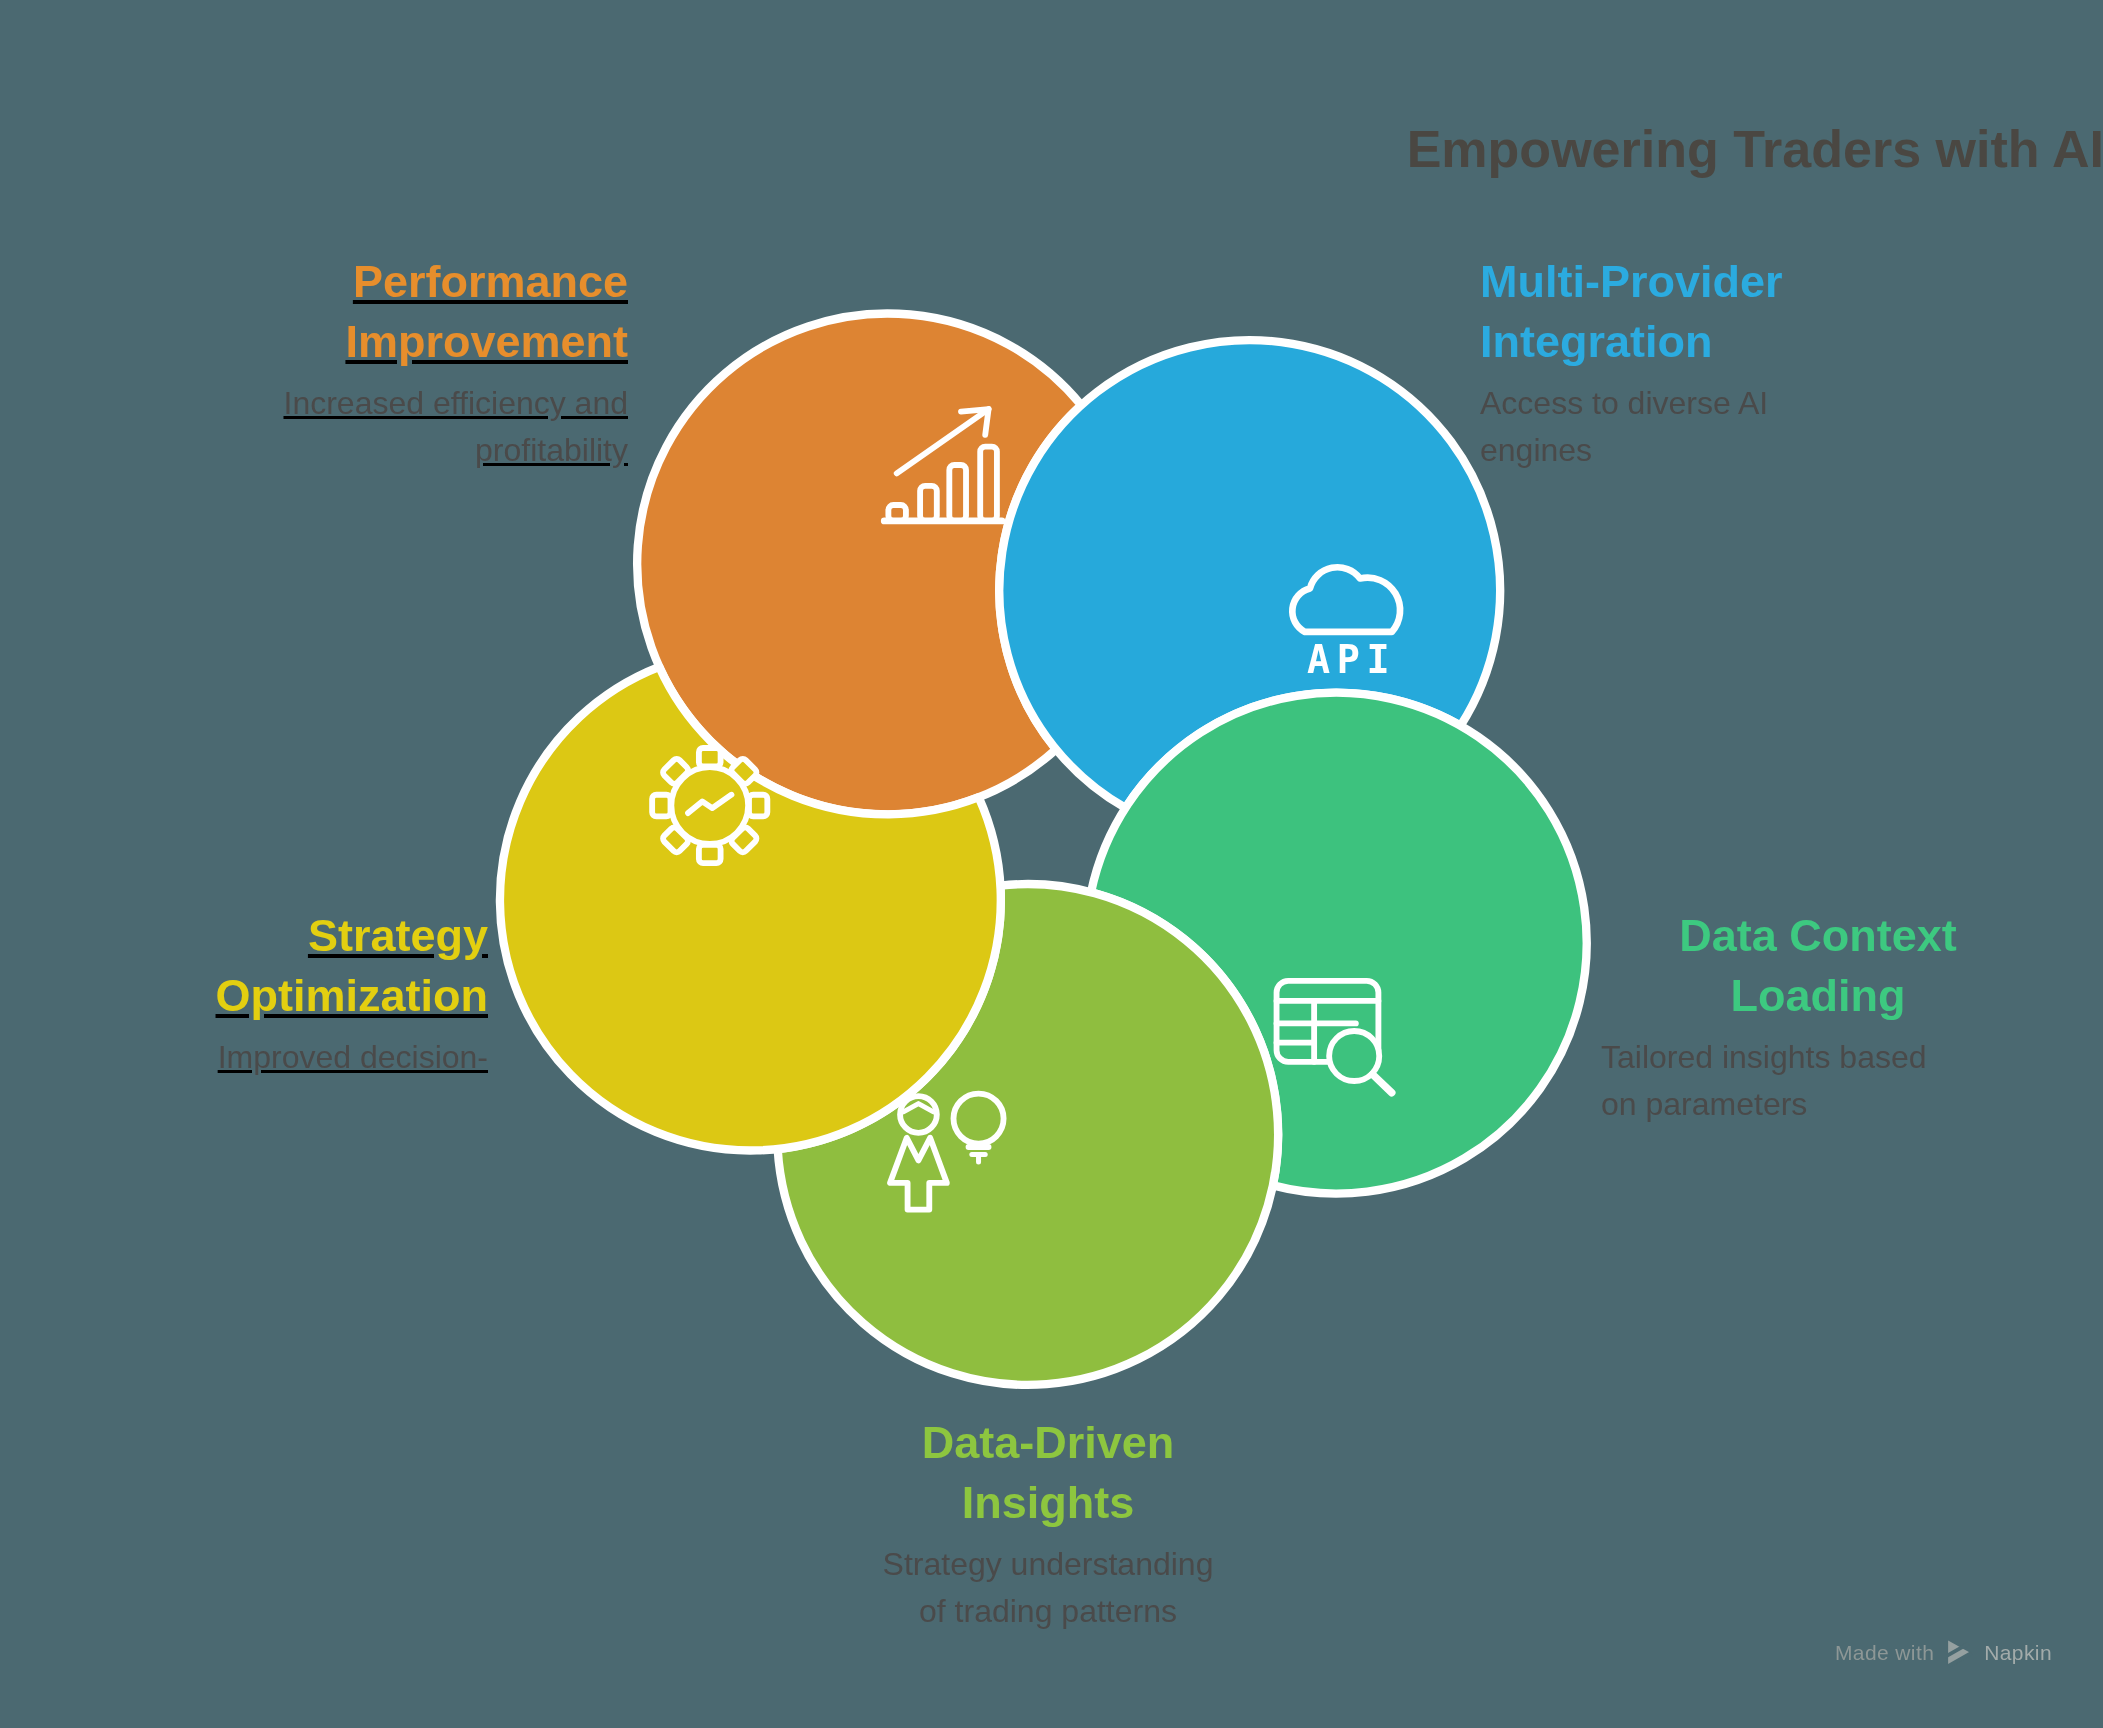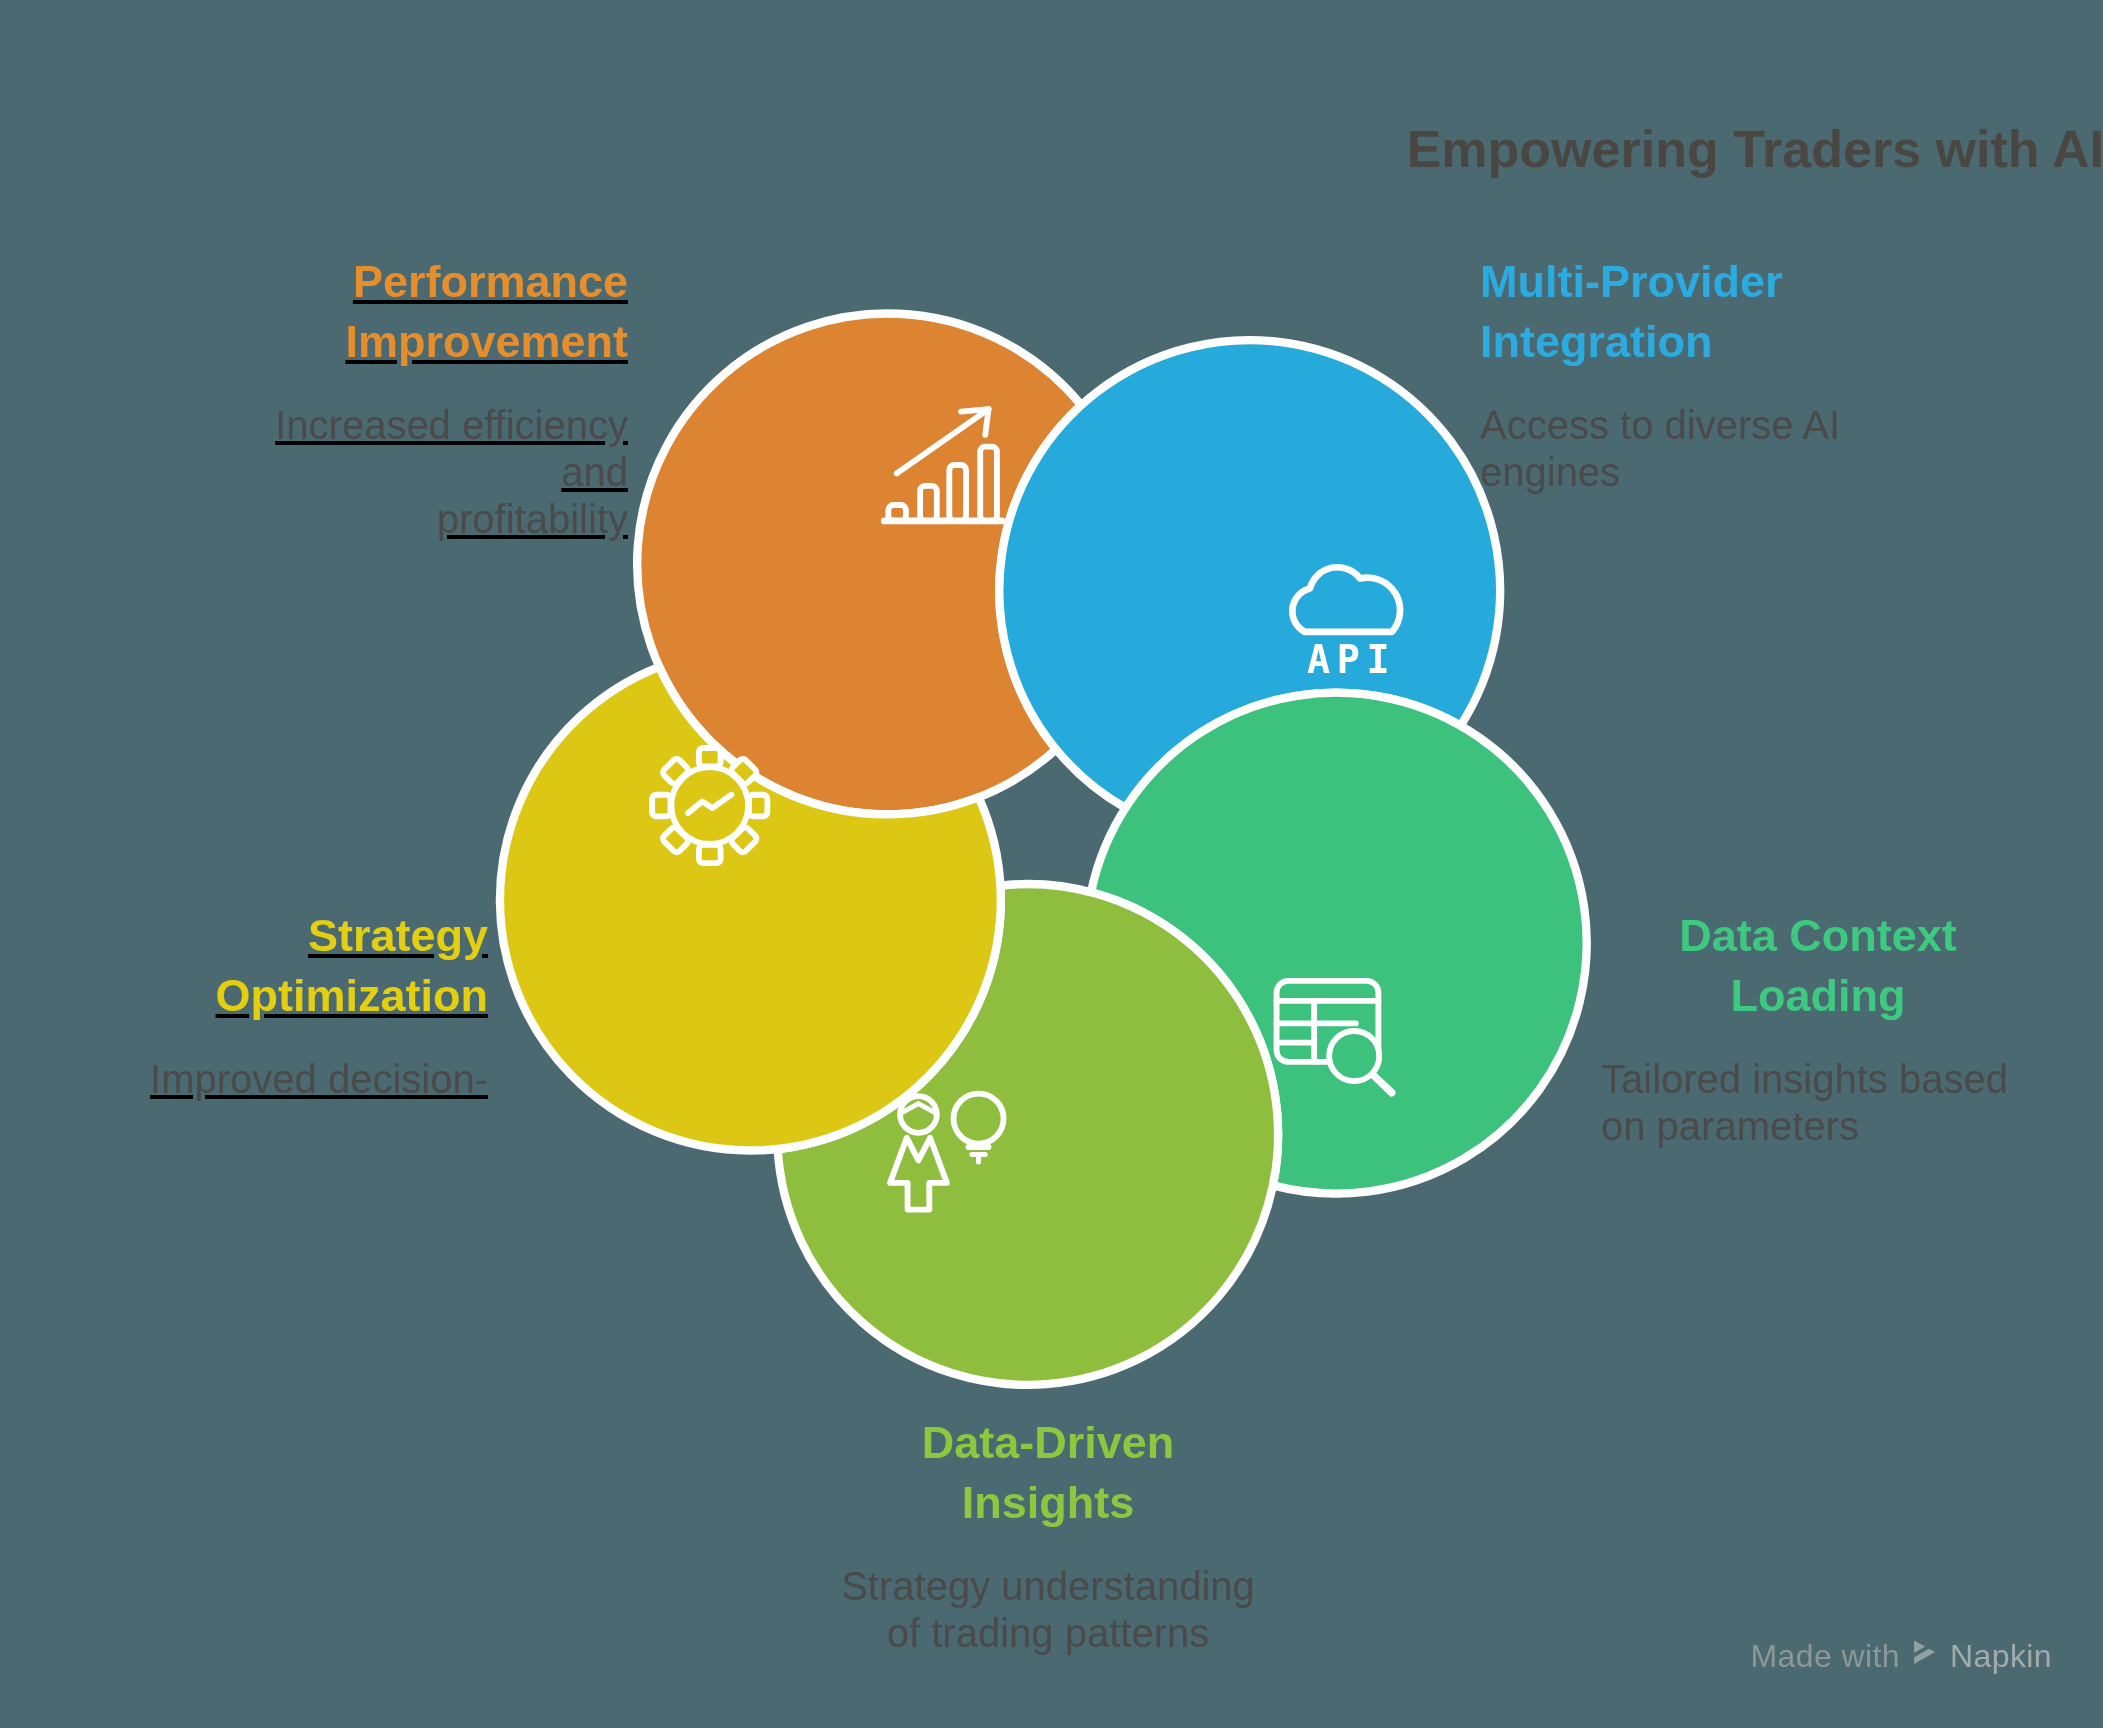--- a/index.html
+++ b/index.html
@@ -14,29 +14,29 @@
     letter-spacing:0px;
   }
   .pinwheel-svg{position:absolute;left:0;top:0;width:2104px;height:1728px;}
   .petal{stroke:#FFFFFF;stroke-width:10;stroke-linejoin:round;}
   .ic{stroke:var(--icon-stroke,#FFFFFF);fill:none;stroke-linecap:round;stroke-linejoin:round;}
   .label{position:absolute;}
   .t-right{text-align:right;text-decoration:underline;}
   .t-left{text-align:left;}
   .t-center{text-align:center;}
   .label-title{font-size:45px;font-weight:700;line-height:60px;}
-  .label-body{margin-top:30px;font-size:40px;line-height:47px;color:var(--body-text,#4A4A4A);}
+  .label-body{margin-top:8px;font-size:32px;line-height:47px;color:var(--body-text,#4A4A4A);}
   .accent-orange{color:var(--accent-orange,#E78E2C);}
   .accent-blue{color:var(--accent-blue,#2BABE0);}
   .accent-green{color:var(--accent-green,#3DC980);text-align:center;}
   .accent-yellow{color:var(--accent-yellow,#E3CF10);}
   .accent-olive{color:var(--accent-olive,#8DC63F);}
   .watermark{
-    position:absolute;top:1638px;right:52px;display:flex;gap:11px;
-    font-size:32px;
+    position:absolute;top:1638px;right:52px;display:flex;align-items:center;gap:11px;
+    font-size:21px;
   }
   .wm-made{color:var(--watermark-text,#8D9796);font-weight:400;letter-spacing:0.4px;}
   .wm-brand{color:var(--watermark-brand,#A2ABAA);font-weight:400;letter-spacing:0.4px;}
   .api-text{
     font-family:"DejaVu Sans Mono", monospace;font-weight:600;
     fill:#FFFFFF;stroke:none;letter-spacing:8px;
   }
 </style>
 </head>
 <body>

